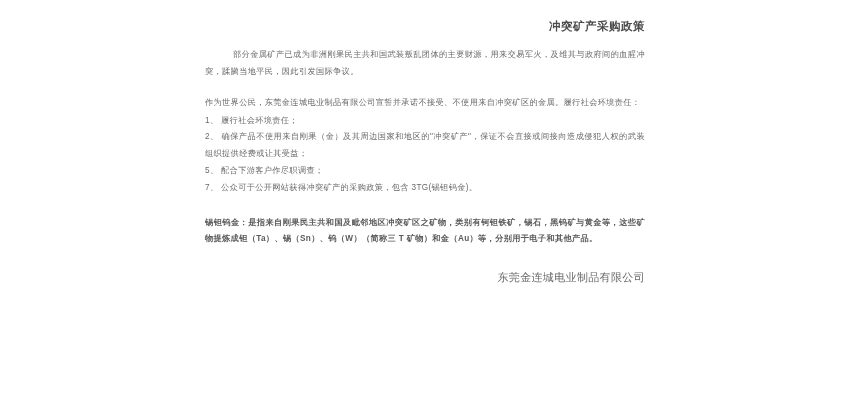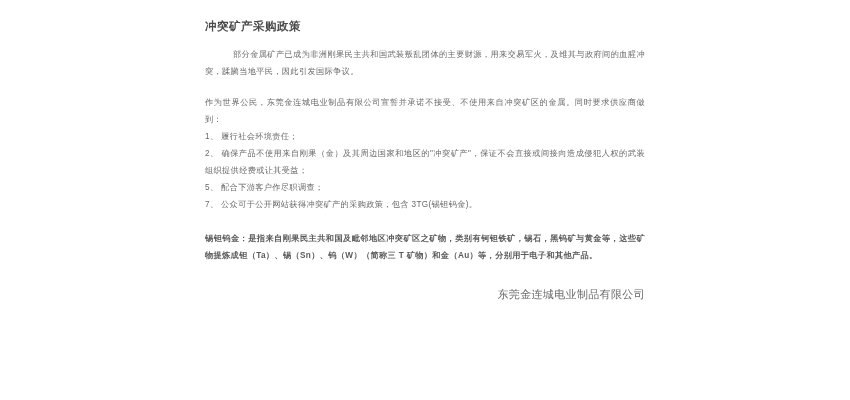--- a/index.html
+++ b/index.html
@@ -20,21 +20,21 @@
     height: 400px;
     box-sizing: border-box;
   }
   .doc {
     position: absolute;
     left: 205px;
     top: 18px;
     width: 440px;
   }
   .doc-title {
-    text-align: left;
+    text-align: right;
     font-size: 11.5px;
     font-weight: bold;
     color: #4a4a4a;
     letter-spacing: 0.5px;
     margin: 0 0 13px 0;
     line-height: 1.4;
   }
   .para {
     font-size: 8.2px;
     line-height: 2.05;
@@ -86,21 +86,21 @@
 </head>
 <body>
 
 <div class="page">
   <div class="doc">
 
     <h1 class="doc-title">冲突矿产采购政策</h1>
 
     <p class="para indent lead">部分金属矿产已成为非洲刚果民主共和国武装叛乱团体的主要财源，用来交易军火，及维其与政府间的血腥冲突，蹂躏当地平民，因此引发国际争议。</p>
 
-    <p class="para intro">作为世界公民，东莞金连城电业制品有限公司宣誓并承诺不接受、不使用来自冲突矿区的金属。同时要求供应商做到：</p>
+    <p class="para intro">作为世界公民，东莞金连城电业制品有限公司宣誓并承诺不接受、不使用来自冲突矿区的金属。履行社会环境责任：</p>
 
     <ul class="list">
       <li>1、 履行社会环境责任；</li>
       <li>2、 确保产品不使用来自刚果（金）及其周边国家和地区的"冲突矿产"，保证不会直接或间接向造成侵犯人权的武装组织提供经费或让其受益；</li>
       <li>5、 配合下游客户作尽职调查；</li>
       <li>7、 公众可于公开网站获得冲突矿产的采购政策，包含 3TG(锡钽钨金)。</li>
     </ul>
 
     <p class="definition">锡钽钨金：是指来自刚果民主共和国及毗邻地区冲突矿区之矿物，类别有钶钽铁矿，锡石，黑钨矿与黄金等，这些矿物提炼成钽（Ta）、锡（Sn）、钨（W）（简称三 T 矿物）和金（Au）等，分别用于电子和其他产品。</p>
 

